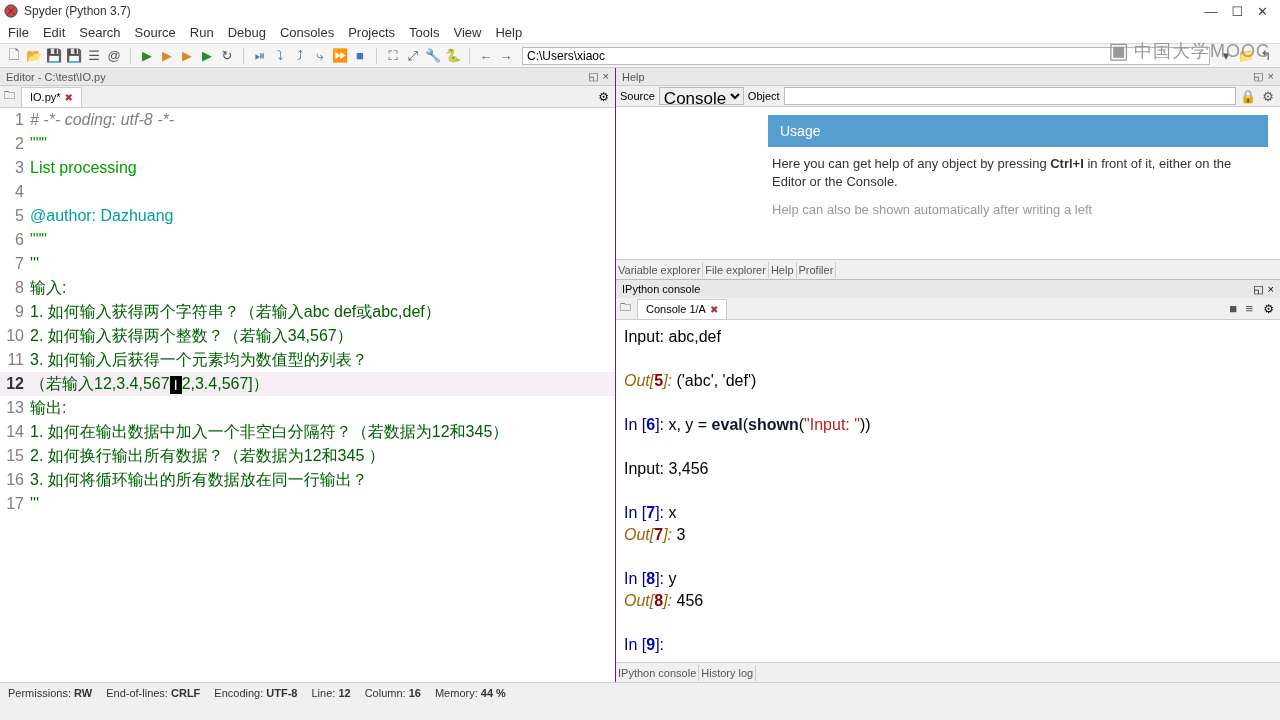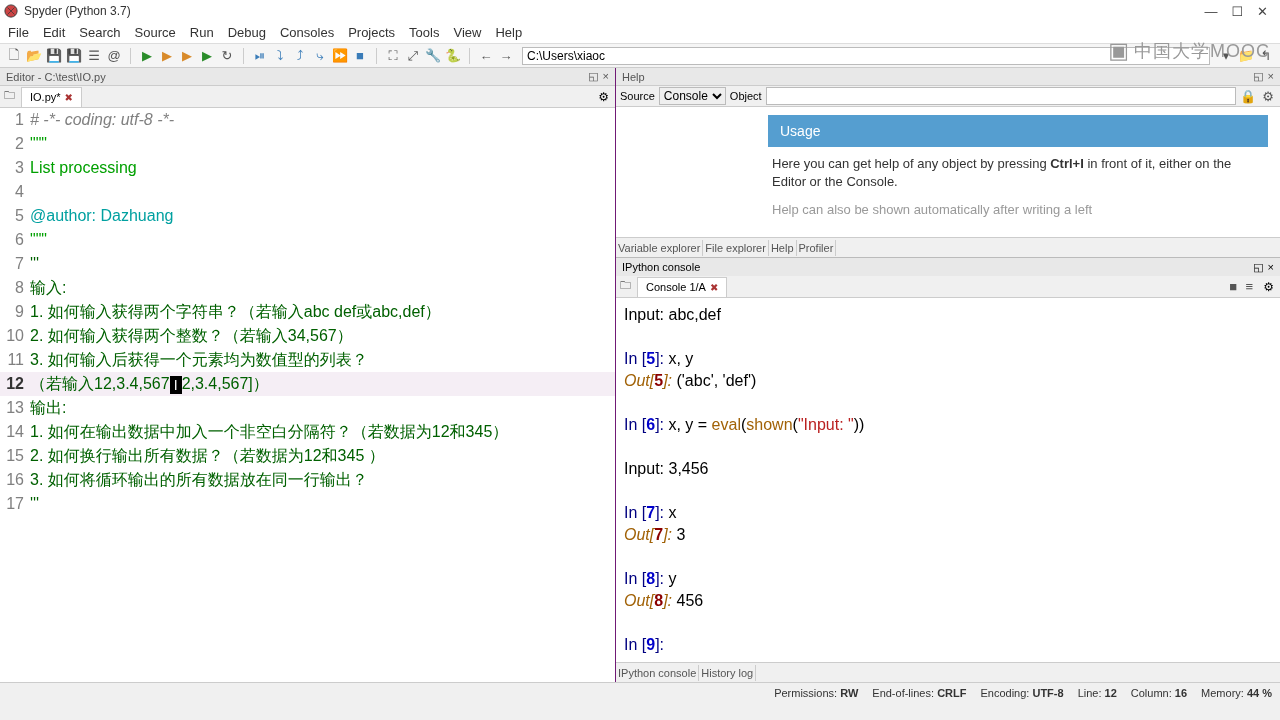--- a/index.html
+++ b/index.html
@@ -35,40 +35,40 @@
 .code-row { display: flex; font-family: Consolas, "Courier New", monospace; font-size: 16px; line-height: 24px; }
 .gutter { width: 30px; text-align: right; color: #808080; padding-right: 6px; user-select: none; }
 .code { flex: 1; white-space: pre; }
 .c-gray { color: #808080; font-style: italic; }
 .c-green { color: #00a000; }
 .c-darkg { color: #006000; }
 .line-hl { background: #f5eef5; }
 .cursor-block { display: inline-block; width: 12px; height: 18px; background: #000; color: #fff; vertical-align: middle; text-align: center; line-height: 18px; font-size: 14px; }
 .help-pane { height: 230px; display: flex; flex-direction: column; border-bottom: 1px solid #bbb; }
 .help-toolbar { height: 21px; background: #f0f0f0; display: flex; align-items: center; gap: 4px; padding: 0 4px; border-bottom: 1px solid #ccc; font-size: 11px; }
-.help-select { height: 18px; font-size: 12px; border: 1px solid #bbb; }
+.help-select { height: 18px; font-size: 17px; border: 1px solid #bbb; }
 .help-input { flex: 1; height: 18px; border: 1px solid #bbb; font-size: 11px; }
 .help-body { flex: 1; padding: 8px 12px; background: #fff; overflow: hidden; }
 .usage-box { background: #559ed0; color: #fff; padding: 8px 12px; margin-bottom: 8px; font-size: 14px; }
 .usage-text { font-size: 13px; color: #333; padding: 0 4px; line-height: 1.4; }
 .usage-text strong { font-weight: bold; }
 .pane-tabs { height: 20px; background: #f0f0f0; display: flex; align-items: center; border-top: 1px solid #ccc; }
 .pane-tab { padding: 2px 2px; font-size: 11px; color: #555; border-right: 1px solid #ccc; cursor: pointer; }
 .pane-tab.active {}
 .console-pane { flex: 1; display: flex; flex-direction: column; }
 .console-header { height: 18px; background: #e8e8e8; display: flex; align-items: center; padding: 0 6px; font-size: 11px; justify-content: space-between; }
 .console-tabbar { height: 22px; background: #f0f0f0; display: flex; align-items: center; border-bottom: 1px solid #ccc; }
 .console-body { flex: 1; background: #fff; padding: 6px 8px; font-family: Consolas, "Courier New", monospace; font-size: 16px; line-height: 22px; overflow: hidden; }
 .in-prompt { color: #000080; }
 .in-num { color: #0000cc; font-weight: bold; }
 .out-prompt { color: #a16207; font-style: italic; }
 .out-num { color: #8b0000; font-weight: bold; }
-.kw-eval { color: #a16207; font-weight: normal; }
+.kw-eval { color: #0f172a; font-weight: bold; }
 .str { color: #ba2121; }
-.statusbar { height: 20px; background: #f0f0f0; display: flex; align-items: center; justify-content: flex-end; padding: 0 8px; gap: 14px; font-size: 11px; color: #333; border-top: 1px solid #ccc; }
+.statusbar { height: 20px; background: #f0f0f0; display: flex; align-items: center; justify-content: flex-start; padding: 0 8px; gap: 14px; font-size: 11px; color: #333; border-top: 1px solid #ccc; }
 .statusbar span strong { font-weight: bold; }
 .mooc-logo { position: absolute; top: 38px; right: 10px; font-size: 18px; color: #999; letter-spacing: 1px; display: flex; align-items: center; gap: 4px; z-index: 10; }
 </style>
 </head>
 <body>
 
 <div class="titlebar">
   <svg class="titlebar-icon" viewBox="0 0 16 16">
       <circle cx="8" cy="8" r="7" fill="#c44" stroke="#333"></circle>
       <path d="M4 4 L12 12 M12 4 L4 12" stroke="#333" stroke-width="0.8"></path>
@@ -281,21 +281,20 @@
           <span class="close-x">✖</span>
         </div>
         <div class="tab-spacer"></div>
         <span class="toolbar-icon">■</span>
         <span class="toolbar-icon">≡</span>
         <span class="tab-gear">⚙</span>
       </div>
       <div class="console-body">
         <div>Input: abc,def</div>
         <div>&nbsp;</div>
-        <div><span class="in-prompt">In [</span><span class="in-num">5</span><span class="in-prompt">]:</span> x, y</div>
         <div><span class="out-prompt">Out[</span><span class="out-num">5</span><span class="out-prompt">]:</span> ('abc', 'def')</div>
         <div>&nbsp;</div>
         <div><span class="in-prompt">In [</span><span class="in-num">6</span><span class="in-prompt">]:</span> x, y = <span class="kw-eval">eval</span>(<span class="kw-eval">shown</span>(<span class="str">"Input: "</span>))</div>
         <div>&nbsp;</div>
         <div>Input: 3,456</div>
         <div>&nbsp;</div>
         <div><span class="in-prompt">In [</span><span class="in-num">7</span><span class="in-prompt">]:</span> x</div>
         <div><span class="out-prompt">Out[</span><span class="out-num">7</span><span class="out-prompt">]:</span> 3</div>
         <div>&nbsp;</div>
         <div><span class="in-prompt">In [</span><span class="in-num">8</span><span class="in-prompt">]:</span> y</div>

